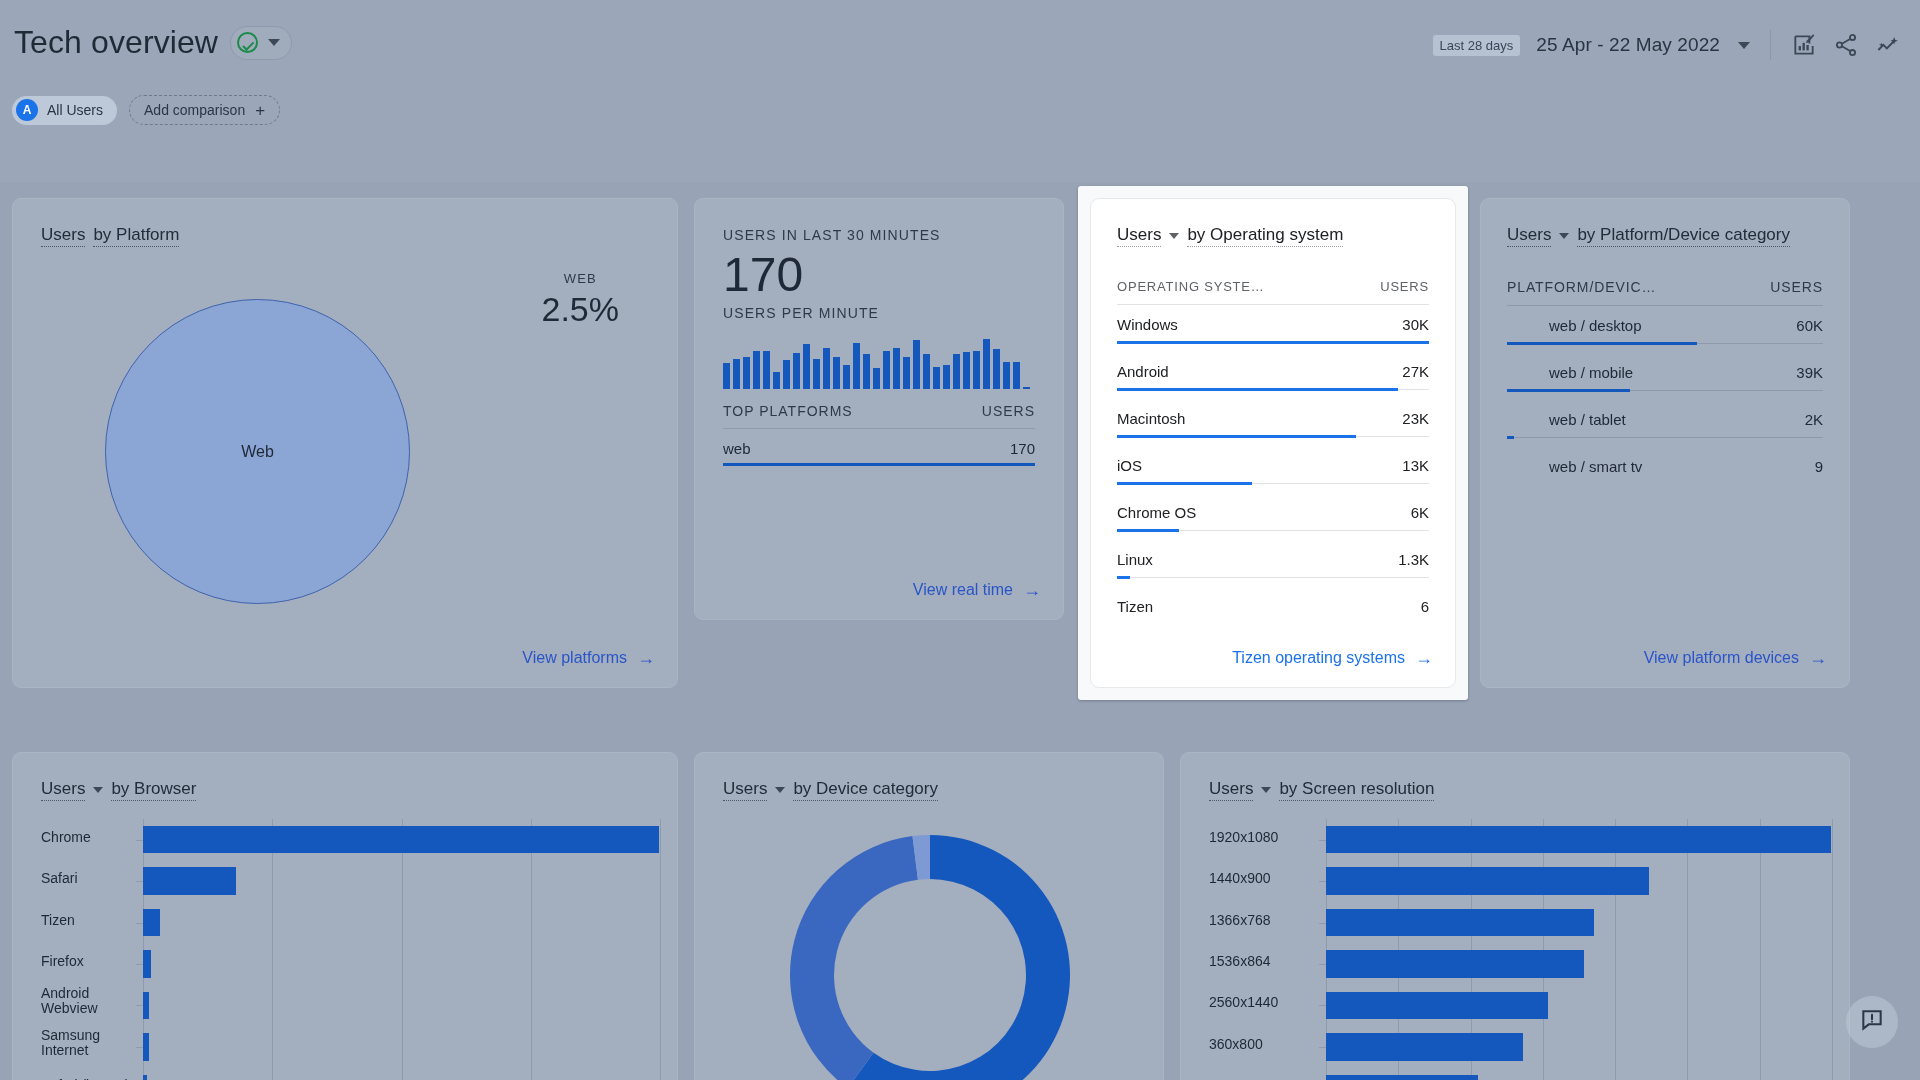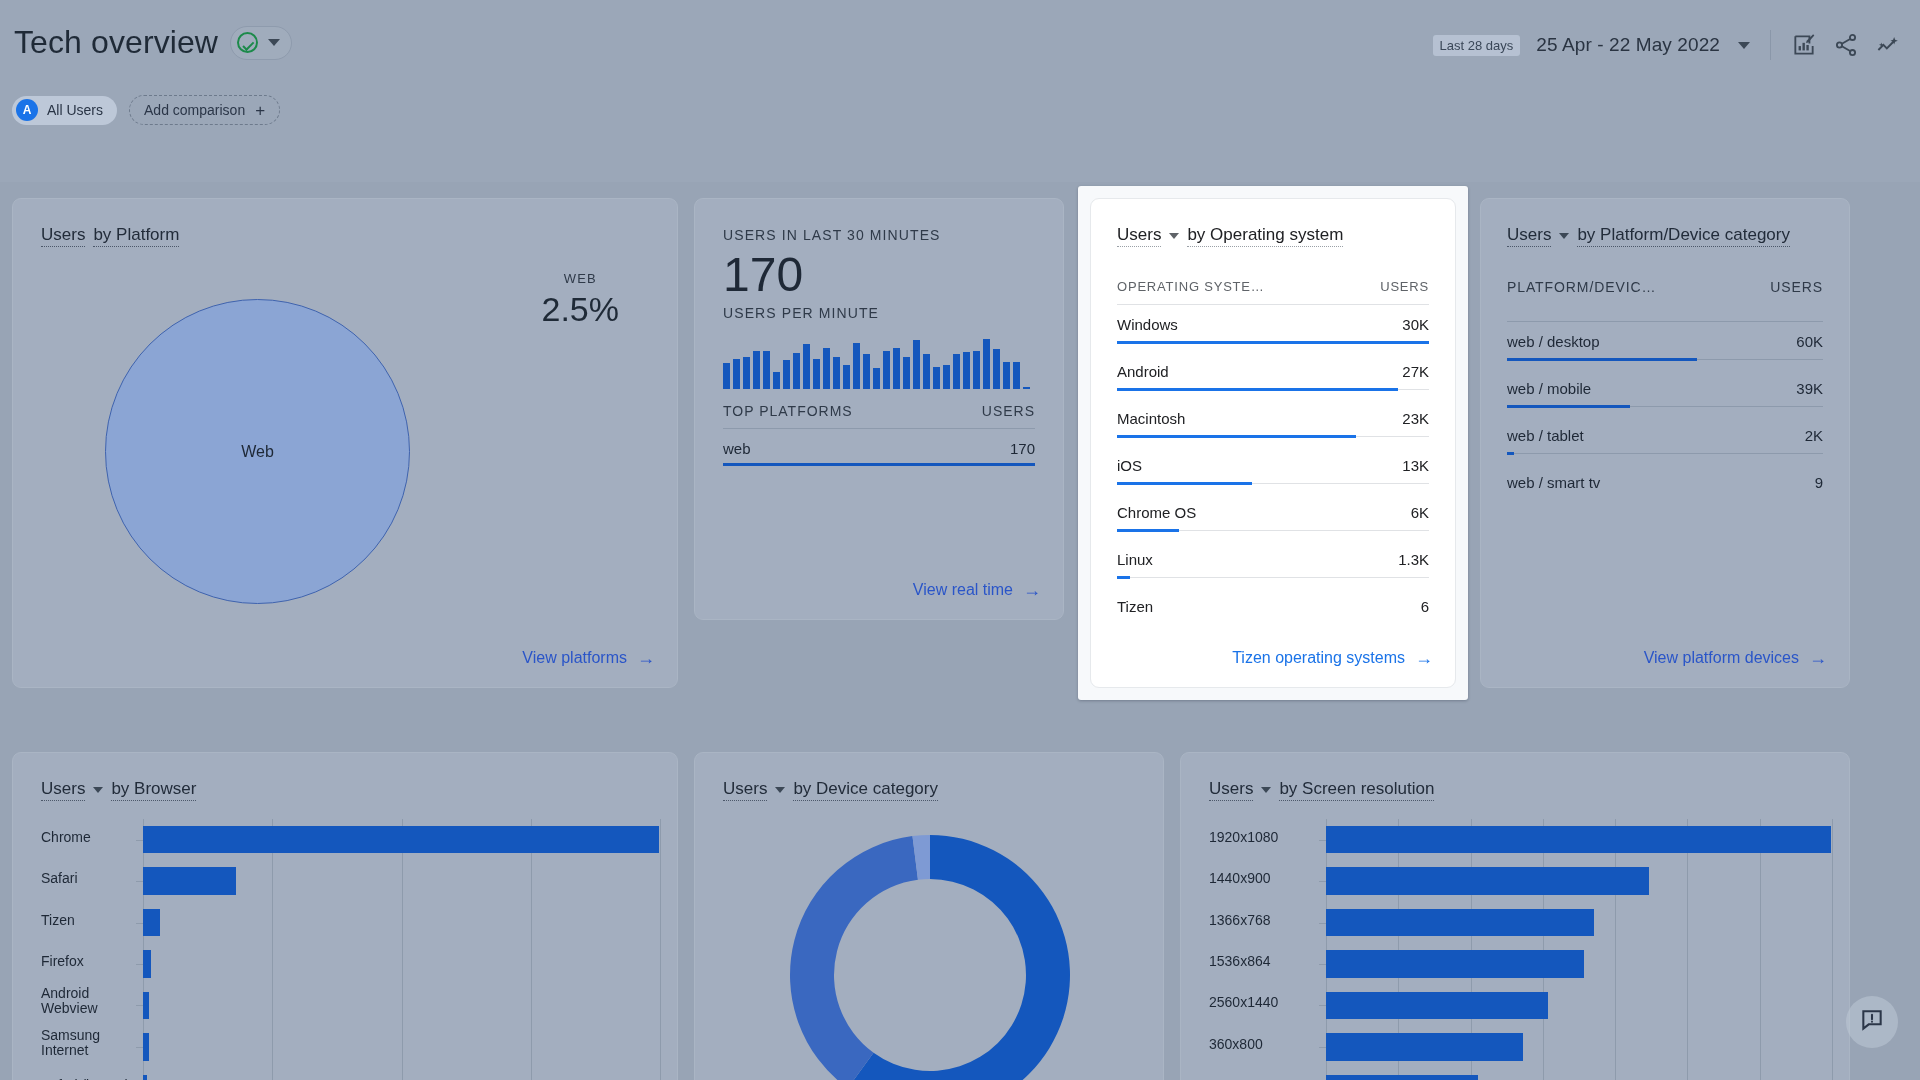--- a/index.html
+++ b/index.html
@@ -190,25 +190,25 @@
   }
   .os-fill {
     position: absolute; left: 0; top: -1px; height: 3px; background: #1a73e8;
   }
   .os-row.last .os-track { background: transparent; }
 
   
   .pd-head {
     display: flex; justify-content: space-between;
     font-size: 14px; letter-spacing: 0.9px; color: #2f3a49; font-weight: 500;
-    padding-bottom: 26px; border-bottom: 1px solid #8d9aac;
+    padding-bottom: 10px; border-bottom: 1px solid #8d9aac;
   }
   .pd-row { position: relative; padding: 11px 0 9px; }
   .pd-row .rowline { display: flex; justify-content: space-between; }
-  .pd-row .name { font-size: 15px; color: #1e2836; }
+  .pd-row .name { font-size: 15px; color: #1e2836; margin-left: 42px; }
   .pd-row .val { font-size: 15px; color: #1e2836; }
   .pd-track { position: relative; height: 1px; background: #8d9aac; margin-top: 9px; }
   .pd-fill { position: absolute; left: 0; top: -1px; height: 3px; background: #1457bd; }
   .pd-row.last .pd-track { background: transparent; }
 
   
   .hbar-chart { position: absolute; }
   .hbar-label {
     font-size: 14px; color: #1e2836; text-align: left;
     line-height: 1.05;

